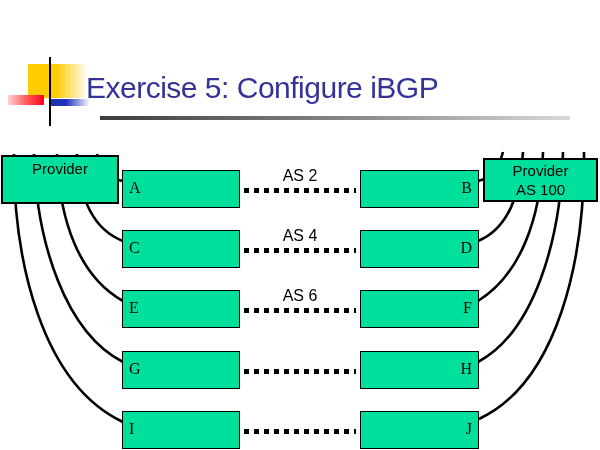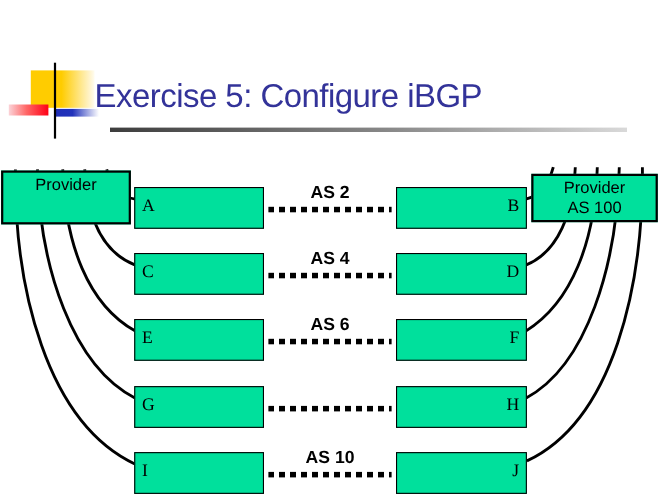--- a/index.html
+++ b/index.html
@@ -58,21 +58,21 @@
   .nbox.r{left:360px;width:117px;}
   .nbox .letter{position:absolute;top:8px;}
   .nbox.l .letter{left:6px;}
   .nbox.r .letter{right:6px;}
   .dots{
     position:absolute;left:244px;top:18px;width:112px;height:5px;
     background:repeating-linear-gradient(to right,#000 0 5px,transparent 5px 10px);
   }
   .aslabel{
     position:absolute;left:238px;top:-3px;width:124px;text-align:center;
-    font-size:16px;color:#000;font-weight:bold;
+    font-size:16px;color:#000;
   }
 </style>
 </head>
 <body>
 
 <div class="rule"></div>
 
 <svg class="curves" width="600" height="450">
   <path d="M 97 154 C 101 169, 108 179, 123 181"></path>
   <path d="M 77 154 C 79 196, 92 229, 123 241"></path>
@@ -134,21 +134,20 @@
 <div class="row r3">
   <div class="nbox l">
       <span class="letter">G</span>
     </div>
   <div class="dots"></div>
   <div class="nbox r">
       <span class="letter">H</span>
     </div>
 </div>
 <div class="row r4">
-  <div class="aslabel">AS 10</div>
   <div class="nbox l">
       <span class="letter">I</span>
     </div>
   <div class="dots"></div>
   <div class="nbox r">
       <span class="letter">J</span>
     </div>
 </div>
 
 </body></html>

